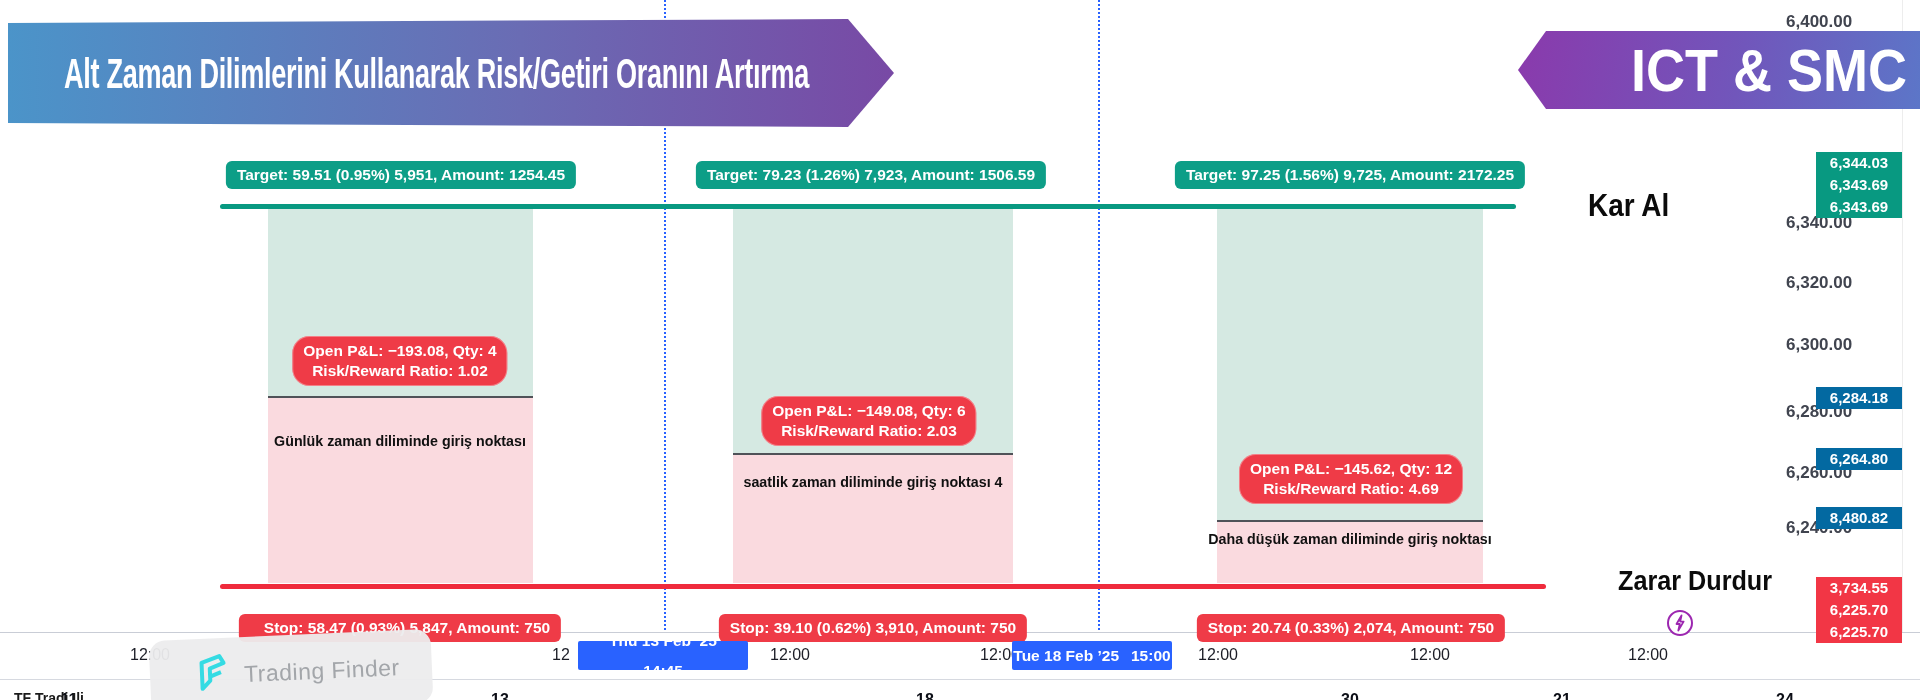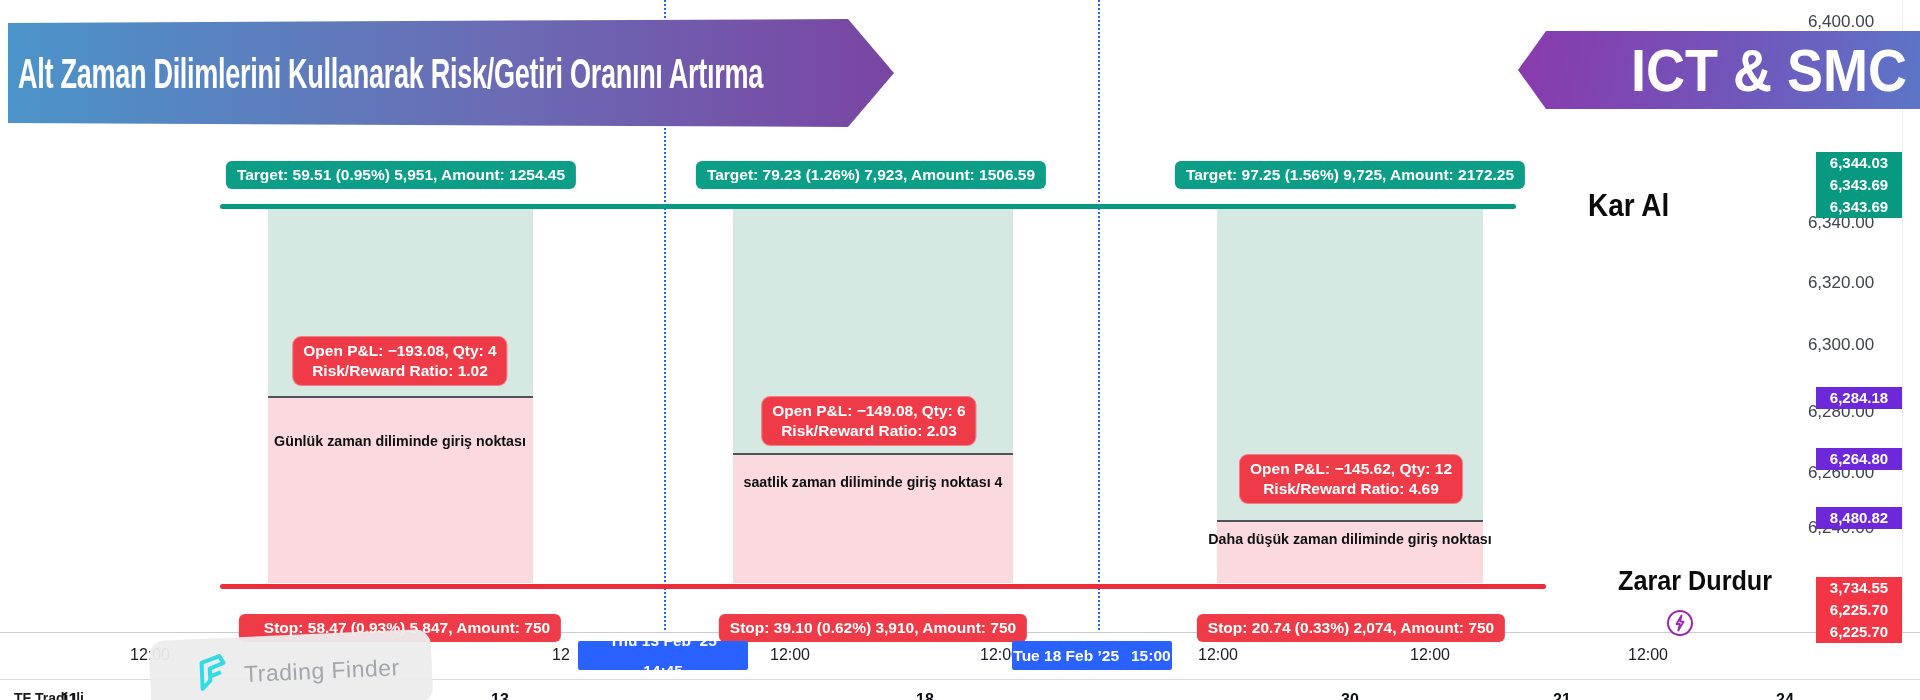--- a/index.html
+++ b/index.html
@@ -6,21 +6,21 @@
   body{
     width:1920px;height:700px;position:relative;overflow:hidden;
     background:#ffffff;font-family:"Liberation Sans",sans-serif;
   }
   .abs{position:absolute;}
   
   .banner{
     left:8px;top:19px;width:886px;height:108px;z-index:7;
     background:linear-gradient(90deg,#4b94c9 0%,#6a6cb4 55%,#7a45a3 100%);
     clip-path:polygon(0 4px,840px 0,886px 54px,840px 108px,0 104px);
-    display:flex;align-items:center;
+    display:flex;align-items:center;padding-left:46px;
   }
   .banner-title{
     color:#fff;font-size:43px;font-weight:800;letter-spacing:-0.5px;
     transform:scaleX(0.63);transform-origin:left center;
     padding-left:16px;white-space:nowrap;
   }
   .brand{
     left:1518px;top:31px;width:402px;height:78px;z-index:7;
     background:linear-gradient(100deg,#8a3aac 0%,#7156bb 55%,#5c76c8 100%);
     clip-path:polygon(28px 0,100% 0,100% 100%,28px 100%,0 39px);
@@ -40,36 +40,36 @@
   .tp-line{left:220px;top:204px;width:1296px;height:5px;background:#089981;border-radius:3px;z-index:3;}
   .sl-line{left:220px;top:584px;width:1326px;height:5px;background:#ef2b3c;border-radius:3px;z-index:3;}
   .line-caption{font-weight:800;color:#0b0b0b;white-space:nowrap;z-index:3;transform:scaleX(0.9);transform-origin:left center;}
   
   .pill{
     transform:translateX(-50%);white-space:nowrap;z-index:4;color:#fff;
     font-size:15.5px;font-weight:700;padding:5px 11px;border-radius:6px;text-align:center;
   }
   .pill.teal{background:#0d9e87;}
   .pill.red{background:#ef3b47;}
-  .pill.pnl{border-radius:9px;line-height:20px;box-shadow:inset 0 0 0 1px rgba(255,255,255,.35);}
+  .pill.pnl{border-radius:17px;line-height:20px;box-shadow:inset 0 0 0 1px rgba(255,255,255,.35);}
   .note{
     transform:translateX(-50%) scaleX(0.95);white-space:nowrap;z-index:4;
     color:#101010;font-size:15px;font-weight:700;
   }
   
   .axis-sep{left:1902px;top:0;width:1px;height:632px;background:#ededed;z-index:0;}
   .grid-label{
-    right:24px;width:110px;text-align:center;font-size:17px;color:#40444f;z-index:1;white-space:nowrap;
+    right:24px;width:110px;text-align:left;font-size:17px;color:#40444f;z-index:1;white-space:nowrap;font-weight:bold;
   }
   .pbadge{
     right:18px;width:86px;height:22px;line-height:22px;text-align:center;
     color:#fff;font-size:15px;font-weight:700;z-index:4;white-space:nowrap;
   }
   .pbadge.teal{background:#089981;}
-  .pbadge.gray{background:#6d28d9;}
+  .pbadge.gray{background:#0369a1;}
   .pbadge.redb{background:#f23645;}
   
   .time-strip{left:0;top:632px;width:1920px;height:46px;background:#fff;
     border-top:1px solid #c9cdd6;border-bottom:1px solid #d6d9e0;z-index:2;}
   .t-label{top:646px;transform:translateX(-50%);font-size:16px;color:#1c1e27;z-index:3;white-space:nowrap;}
   .t-label.day{font-weight:700;color:#0c0e16;margin-top:45px;}
   .t-badge{
     top:641px;height:29px;background:#2962ff;color:#fff;z-index:4;border-radius:2px;
     display:flex;align-items:center;justify-content:center;gap:12px;
     font-size:15.5px;font-weight:700;white-space:nowrap;

